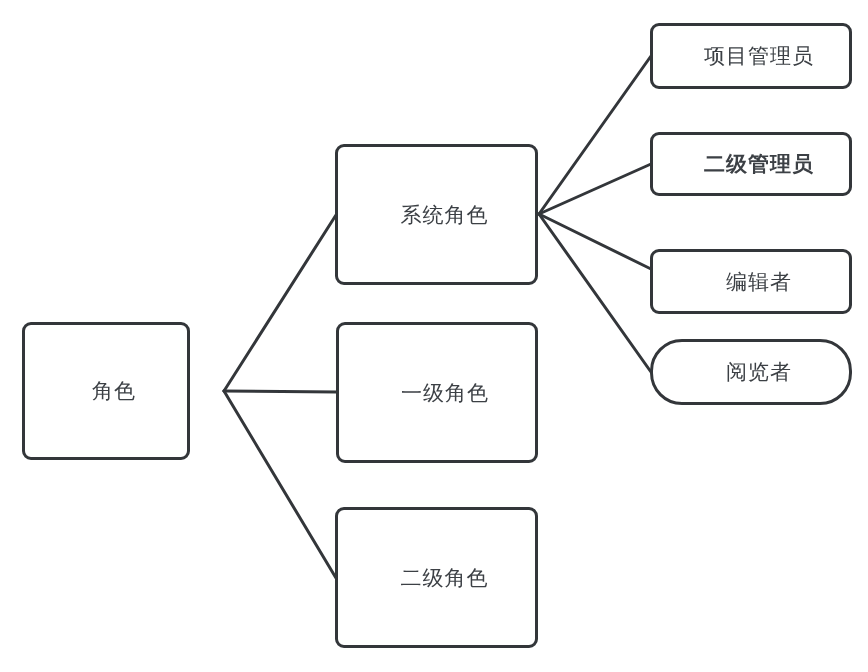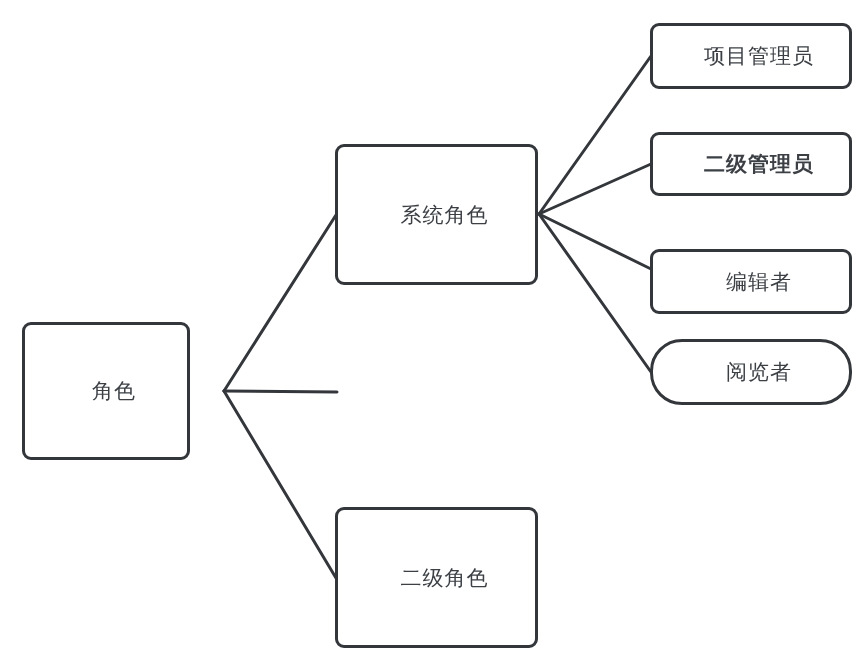--- a/index.html
+++ b/index.html
@@ -71,20 +71,23 @@
   </svg>
 
   <div class="node node-root">
     <span>角色</span>
   </div>
 
   <div class="node node-l2-a">
     <span>系统角色</span>
   </div>
 
+  <div class="node node-l2-b">
+    <span>一级角色</span>
+  </div>
 
   <div class="node node-l2-c">
     <span>二级角色</span>
   </div>
 
   <div class="node node-l3-a">
     <span>项目管理员</span>
   </div>
 
   <div class="node node-l3-b">

